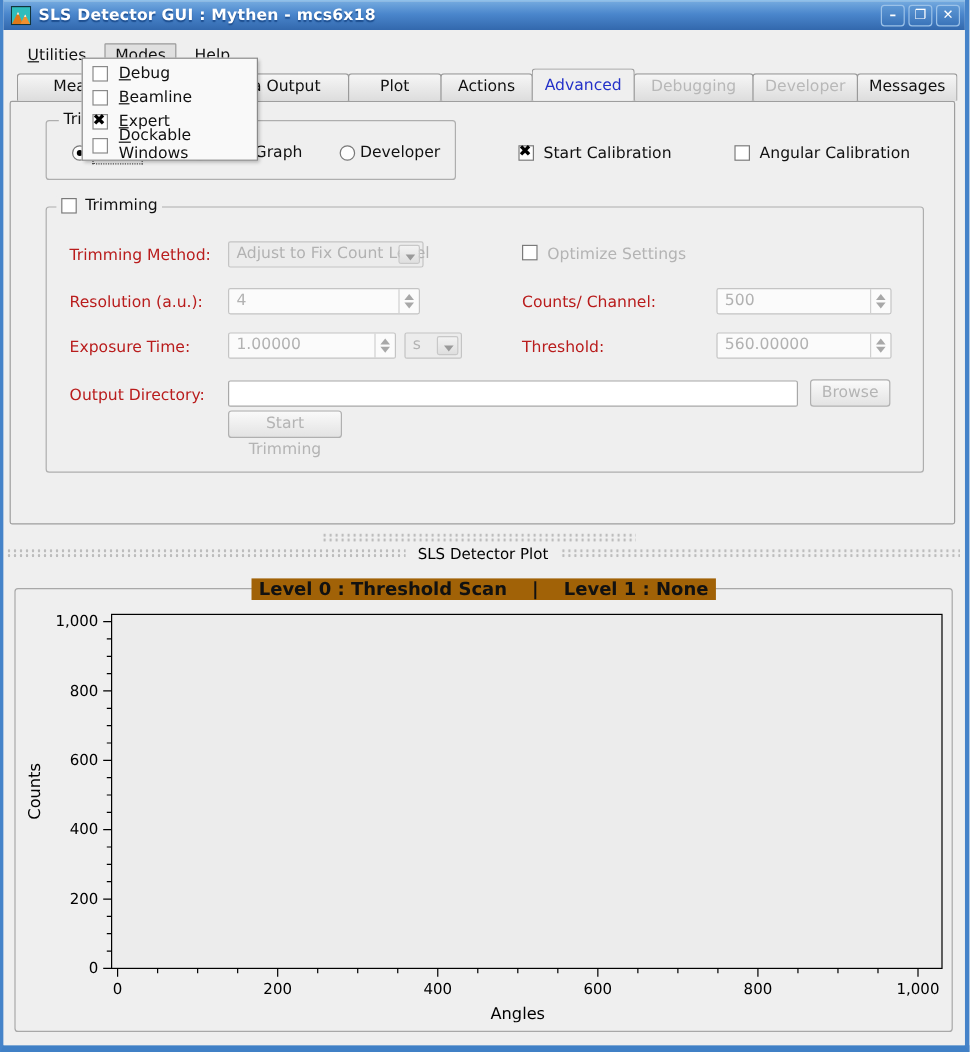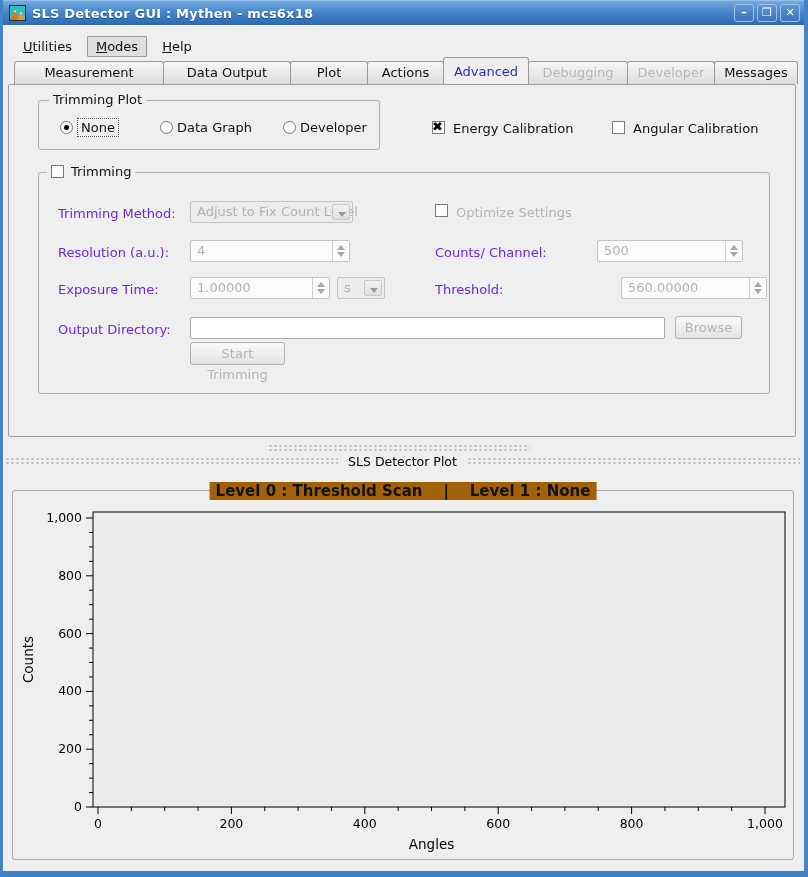--- a/index.html
+++ b/index.html
@@ -50,21 +50,21 @@
   .rlabel { position:absolute; font-size:13px; white-space:nowrap; }
   .rlabel.focused { border:1px dotted #555; padding:1px 3px; }
 
   
   .cb { position:absolute; width:13px; height:13px; background:#fff; border:1px solid #7a7a7a; }
   .cblabel { position:absolute; font-size:13px; white-space:nowrap; }
 
   .dis { color:#b4b4b4; }
 
   
-  .fld-label { position:absolute; font-size:13px; color:#6d28d9; white-space:nowrap; }
+  .fld-label { position:absolute; font-size:13px; color:#b91c1c; white-space:nowrap; }
   .combo, .spin, .line-edit { position:absolute; height:22px; border:1px solid #c4c4c4; border-radius:2px; font-size:13px; }
   .combo { background:#ececec; color:#b2b2b2; }
   .combo .val { position:absolute; left:6px; top:2px; white-space:nowrap; }
   .combo .arrow-box { position:absolute; right:2px; top:2px; bottom:2px; width:18px; background:linear-gradient(#f2f2f2,#dfdfdf); border:1px solid #c8c8c8; border-radius:2px; }
   .combo .arrow-box::after { content:""; position:absolute; left:5px; top:7px; border:4px solid transparent; border-top:5px solid #9a9a9a; }
   .spin { background:#fbfbfb; color:#b2b2b2; }
   .spin .val { position:absolute; left:6px; top:2px; }
   .spin .btns { position:absolute; right:0; top:0; bottom:0; width:17px; border-left:1px solid #d0d0d0; }
   .spin .up, .spin .dn { position:absolute; left:4px; width:0; height:0; border-left:4px solid transparent; border-right:4px solid transparent; }
   .spin .up { top:4px; border-bottom:5px solid #a8a8a8; }
@@ -133,21 +133,21 @@
         <span class="radio sel" style="left: 57px; top: 96px;"></span>
         <span class="rlabel focused" style="left: 74px; top: 93px;">None</span>
         <span class="radio" style="left: 157px; top: 96px;"></span>
         <span class="rlabel" style="left: 174px; top: 95px;">Data Graph</span>
         <span class="radio" style="left: 280px; top: 96px;"></span>
         <span class="rlabel" style="left: 297px; top: 95px;">Developer</span>
       </div>
 
     <div id="cal-row">
         <span class="cb checked" style="left: 429px; top: 96px;"></span>
-        <span class="cblabel" style="left: 450px; top: 96px;">Energy Calibration</span>
+        <span class="cblabel" style="left: 450px; top: 96px;">Start Calibration</span>
         <span class="cb" style="left: 609px; top: 96px;"></span>
         <span class="cblabel" style="left: 630px; top: 96px;">Angular Calibration</span>
       </div>
 
     <div class="grp" style="left:35px; top:147px; width:732px; height:222px;padding-left:20px;">
       <span class="grp-title" style="left:8px; display:flex; align-items:center;">
         <span class="cb" id="trim-cb" style="position:relative; margin-right:7px;"></span>
         <span>Trimming</span>
       </span>
     </div>
@@ -186,34 +186,52 @@
           <span class="up"></span>
           <span class="dn"></span>
         </span>
     </div>
     <div class="combo" style="left:334px; top:252px; width:48px;">
       <span class="val">s</span>
       <span class="arrow-box"></span>
     </div>
 
     <span class="fld-label" style="left:432px; top:257px;">Threshold:</span>
-    <div class="spin" style="left:618px; top:252px; width:146px;">
+    <div class="spin" style="left:594px; top:252px; width:146px;">
       <span class="val">560.00000</span>
       <span class="btns">
           <span class="up"></span>
           <span class="dn"></span>
         </span>
     </div>
 
     <span class="fld-label" style="left:55px; top:297px;">Output Directory:</span>
     <div class="line-edit" style="left:187px; top:292px; width:475px;"></div>
     <div class="btn" style="left:672px; top:291px; width:67px; height:23px; line-height:21px;">Browse</div>
 
     <div class="btn" style="left:187px; top:317px; width:95px; height:23px; line-height:21px;">Start Trimming</div>
 
+    <div class="menu-pop" id="modes-menu">
+        <div class="menu-row">
+          <span class="mcheck"></span>
+          <span><u>D</u>ebug</span>
+        </div>
+        <div class="menu-row">
+          <span class="mcheck"></span>
+          <span><u>B</u>eamline</span>
+        </div>
+        <div class="menu-row">
+          <span class="mcheck checked"></span>
+          <span><u>E</u>xpert</span>
+        </div>
+        <div class="menu-row">
+          <span class="mcheck"></span>
+          <span><u>D</u>ockable Windows</span>
+        </div>
+      </div>
 
     <div class="splitter dotted-tex"></div>
     <div class="dock-titlebar">
       <div class="tex dotted-tex"></div>
       <div class="txt">SLS Detector Plot</div>
       <div class="tex dotted-tex"></div>
     </div>
 
     <div class="plot-grp">
       <span class="plot-grp-title">Level 0 : Threshold Scan    |    Level 1 : None</span>

